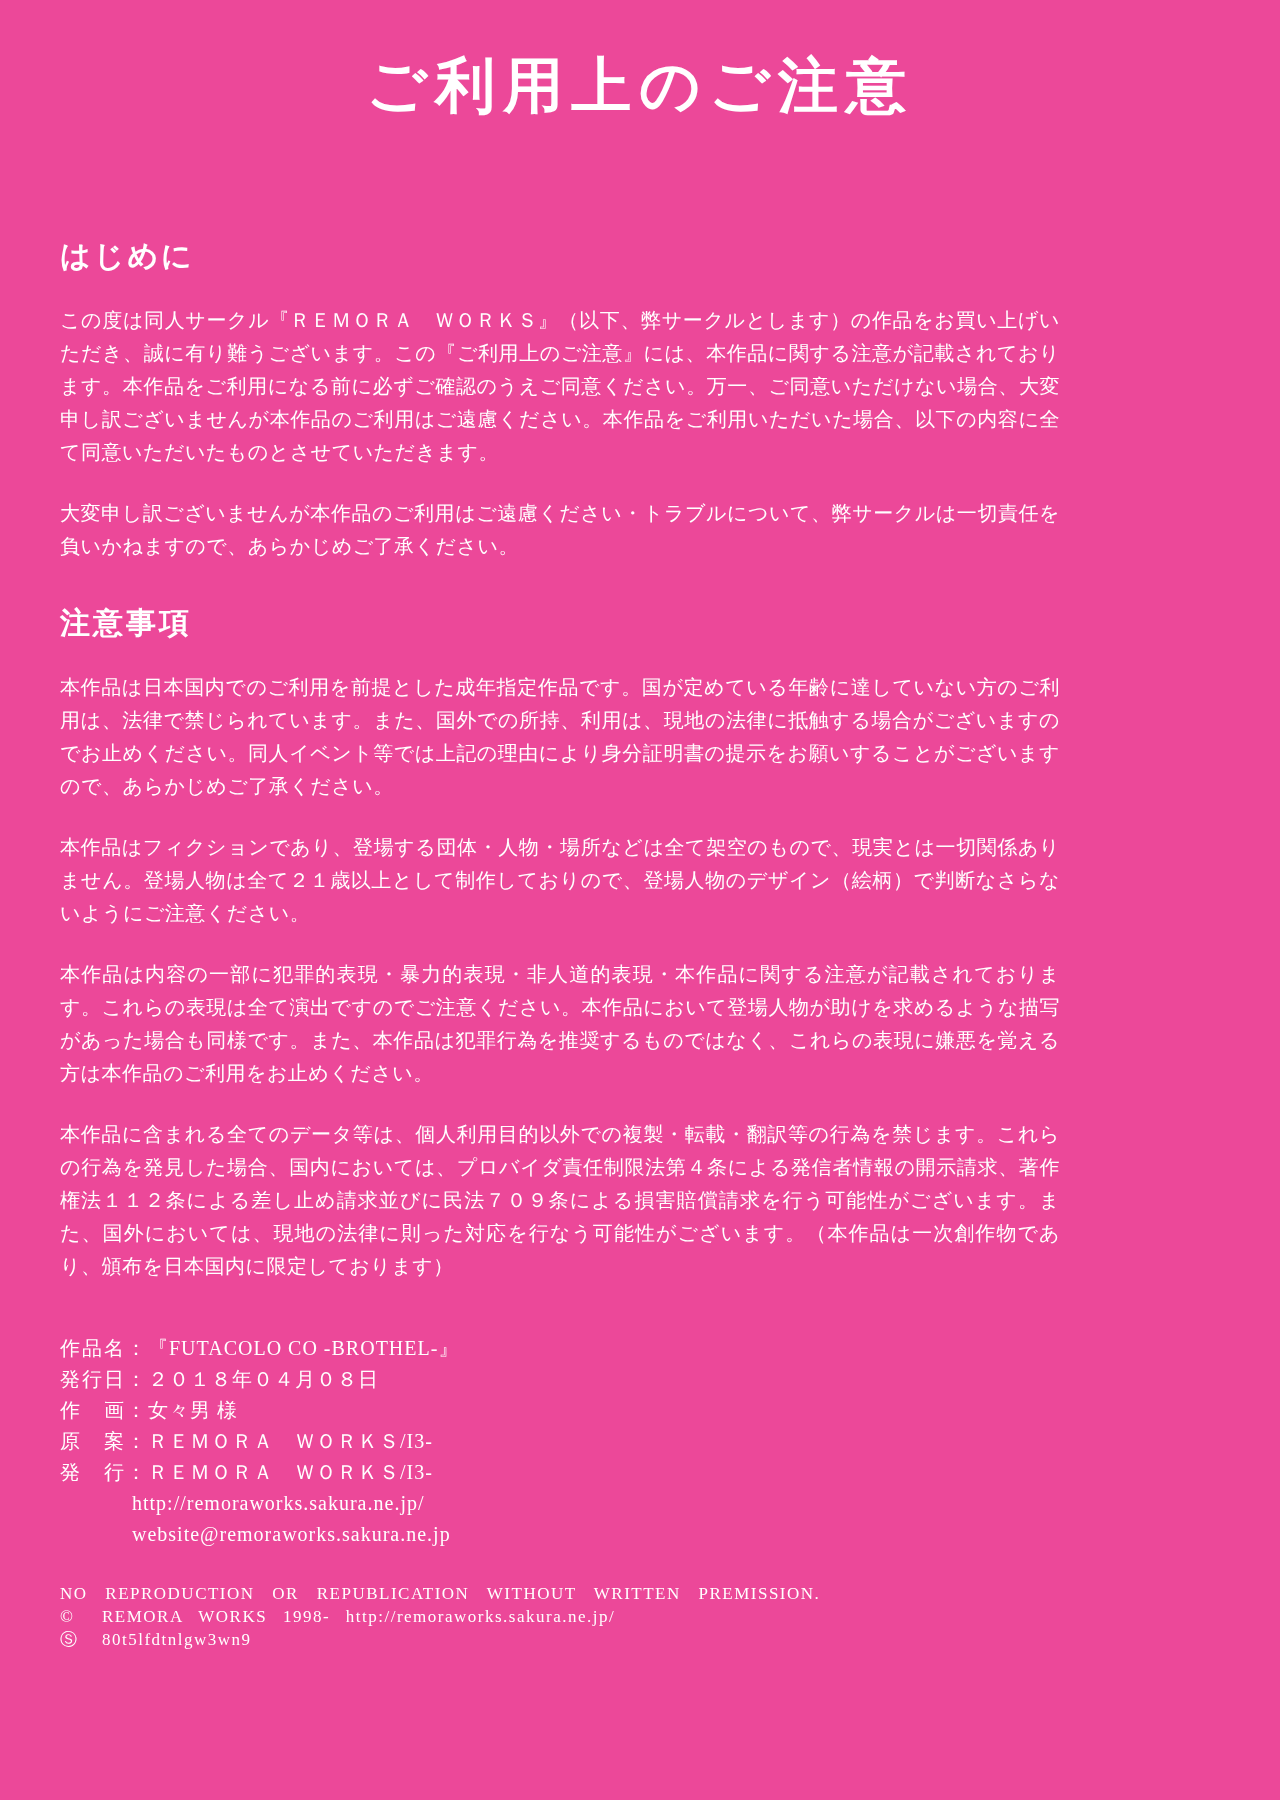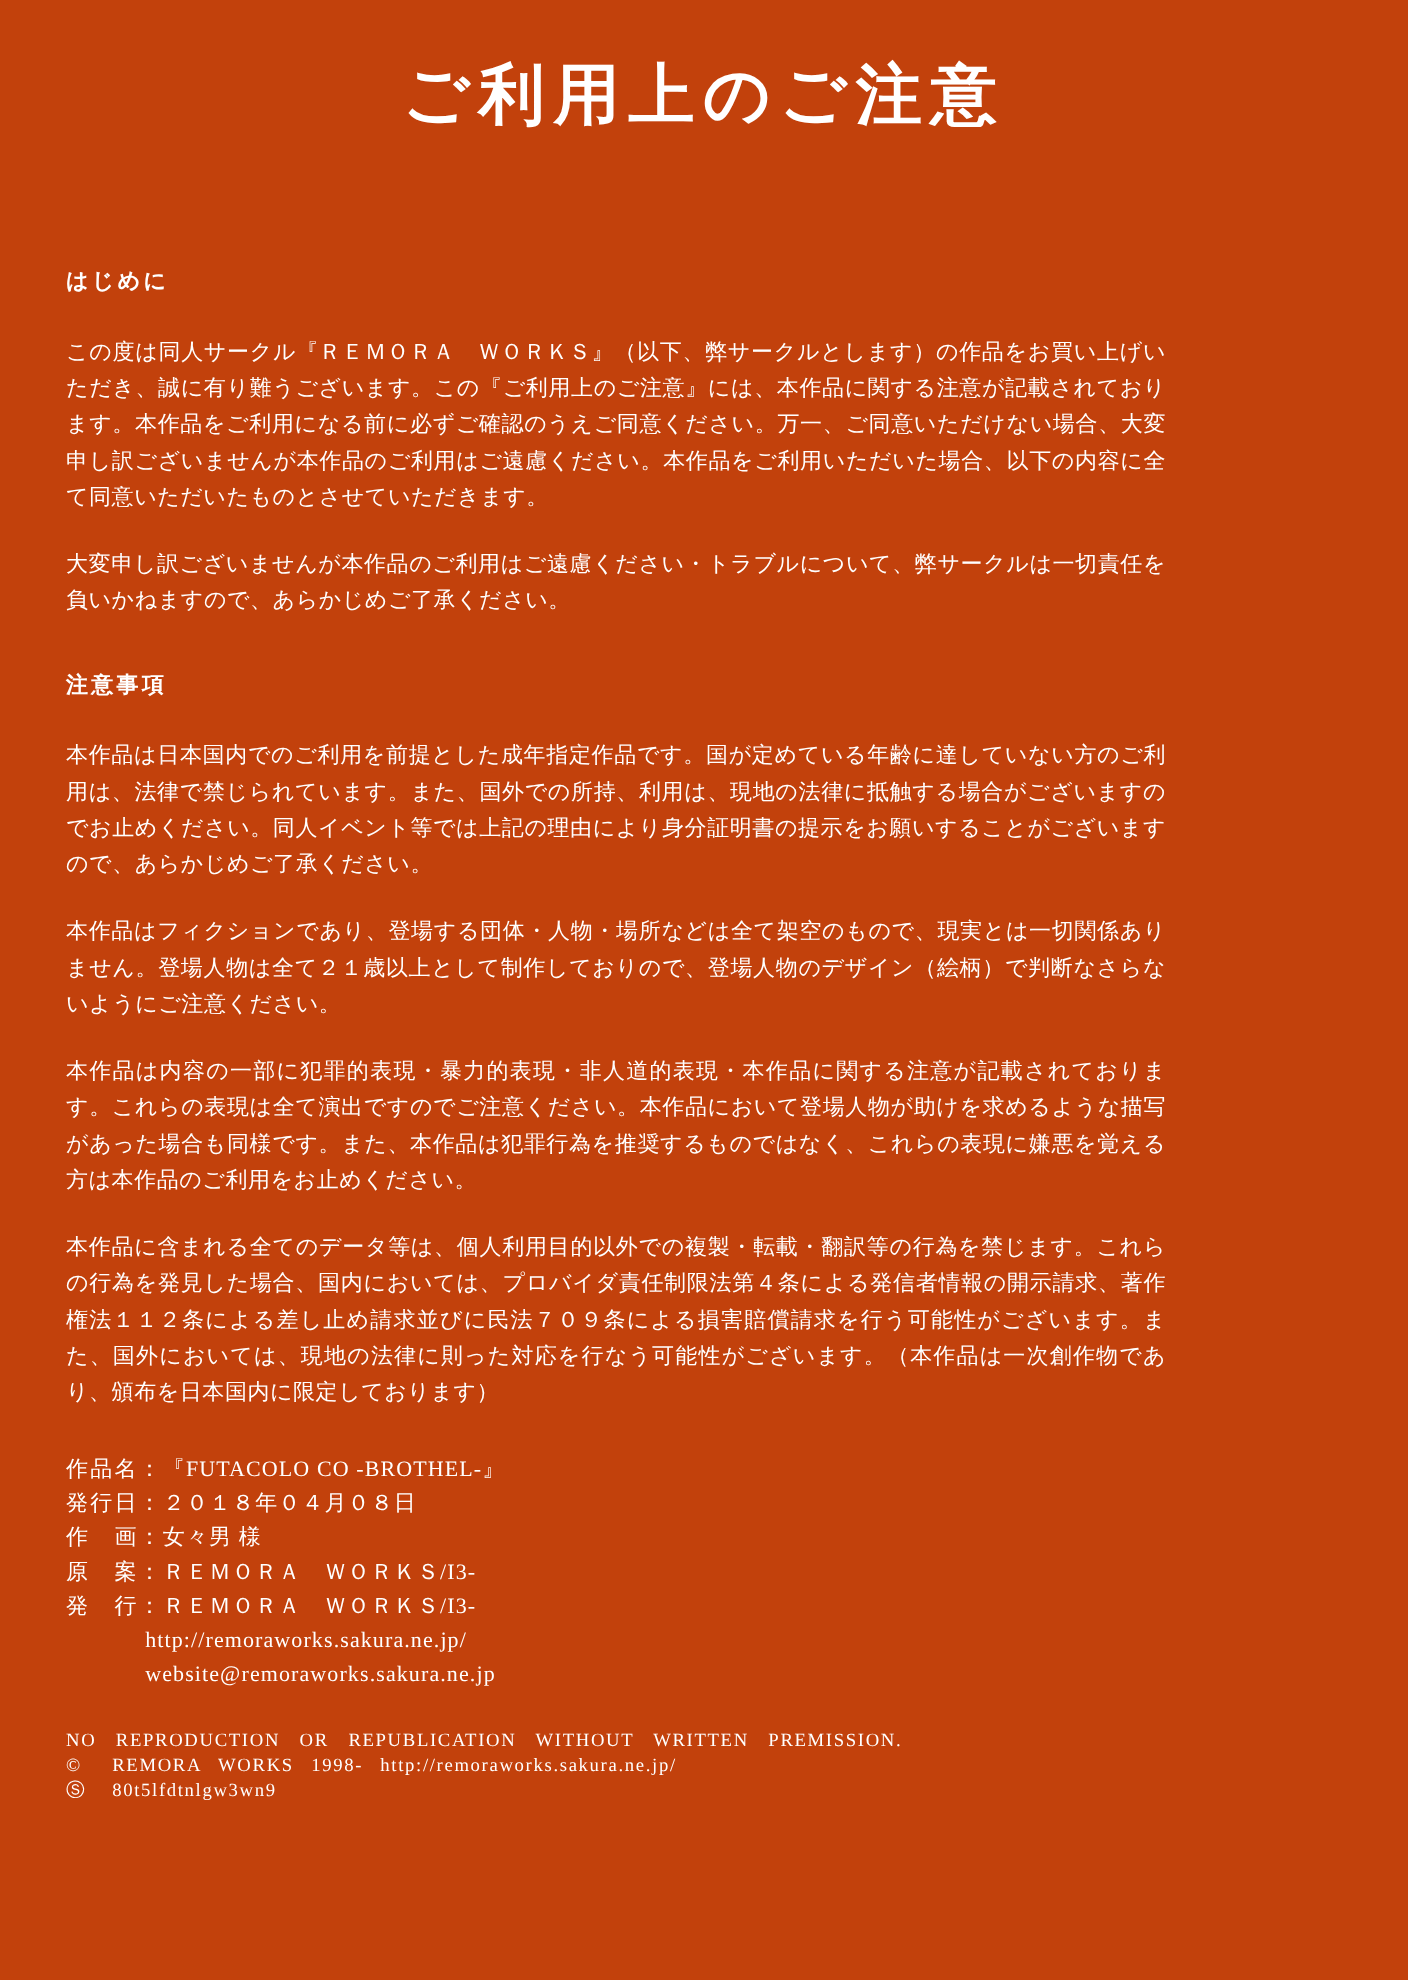--- a/index.html
+++ b/index.html
@@ -6,58 +6,58 @@
     margin: 0;
     padding: 0;
     background: #000000;
     color: #ffffff;
     font-family: "Liberation Serif", "DejaVu Serif", serif;
   }
   .page {
     position: relative;
     width: 1280px;
     height: 1800px;
-    background: #c2410c;
+    background: #ec4899;
     overflow: hidden;
     box-sizing: border-box;
   }
   .content {
     width: 1000px;
     margin-left: 60px;
   }
   .doc-title {
     margin: 50px 0 0 0;
     padding: 0;
     text-align: center;
     font-size: 60px;
     line-height: 1.2;
     font-weight: bold;
     letter-spacing: 8px;
   }
   h2.sec-heading {
     margin: 42px 0 30px 0;
     padding: 0;
-    font-size: 20px;
+    font-size: 30px;
     line-height: 36px;
     font-weight: bold;
     letter-spacing: 3px;
   }
   h2.first-heading {
     margin-top: 116px;
   }
   p.body-text {
     margin: 0 0 28px 0;
     padding: 0;
     font-size: 20px;
     line-height: 33px;
     letter-spacing: 0.5px;
     text-align: justify;
   }
   .colophon {
-    margin-top: 38px;
+    margin-top: 50px;
     font-size: 20px;
     line-height: 31px;
     letter-spacing: 1px;
   }
   .colophon-row { white-space: pre; }
   .colophon-row .label { letter-spacing: 2px; }
   .colophon-row.indent { padding-left: 72px; }
   .footer {
     margin-top: 32px;
     font-size: 17px;

